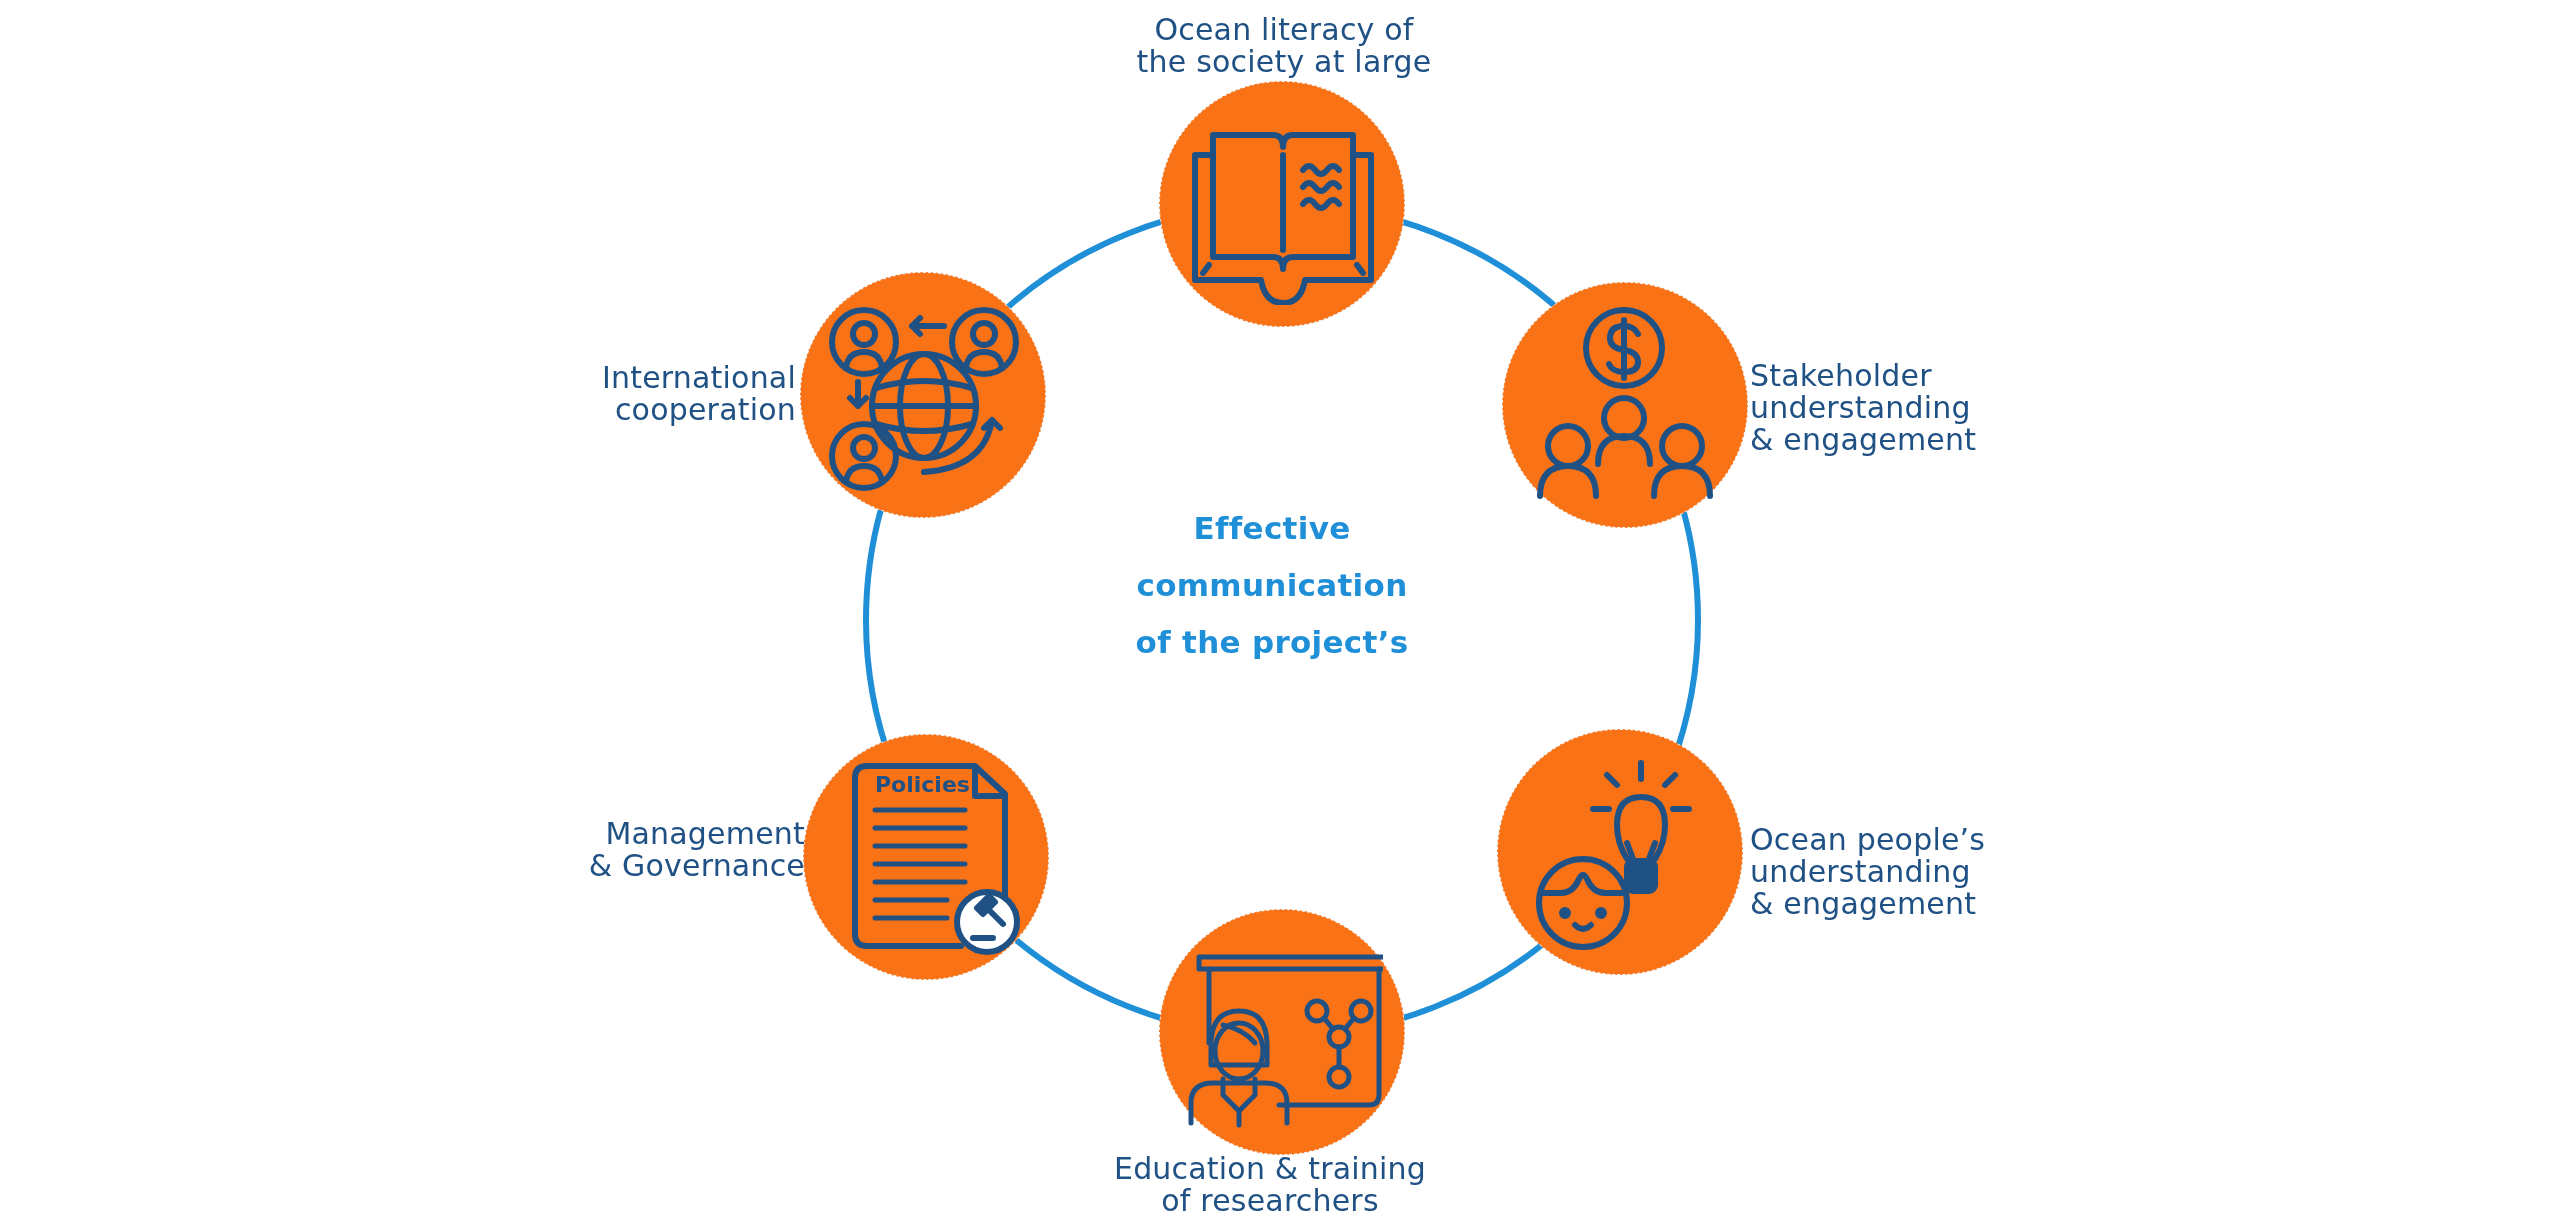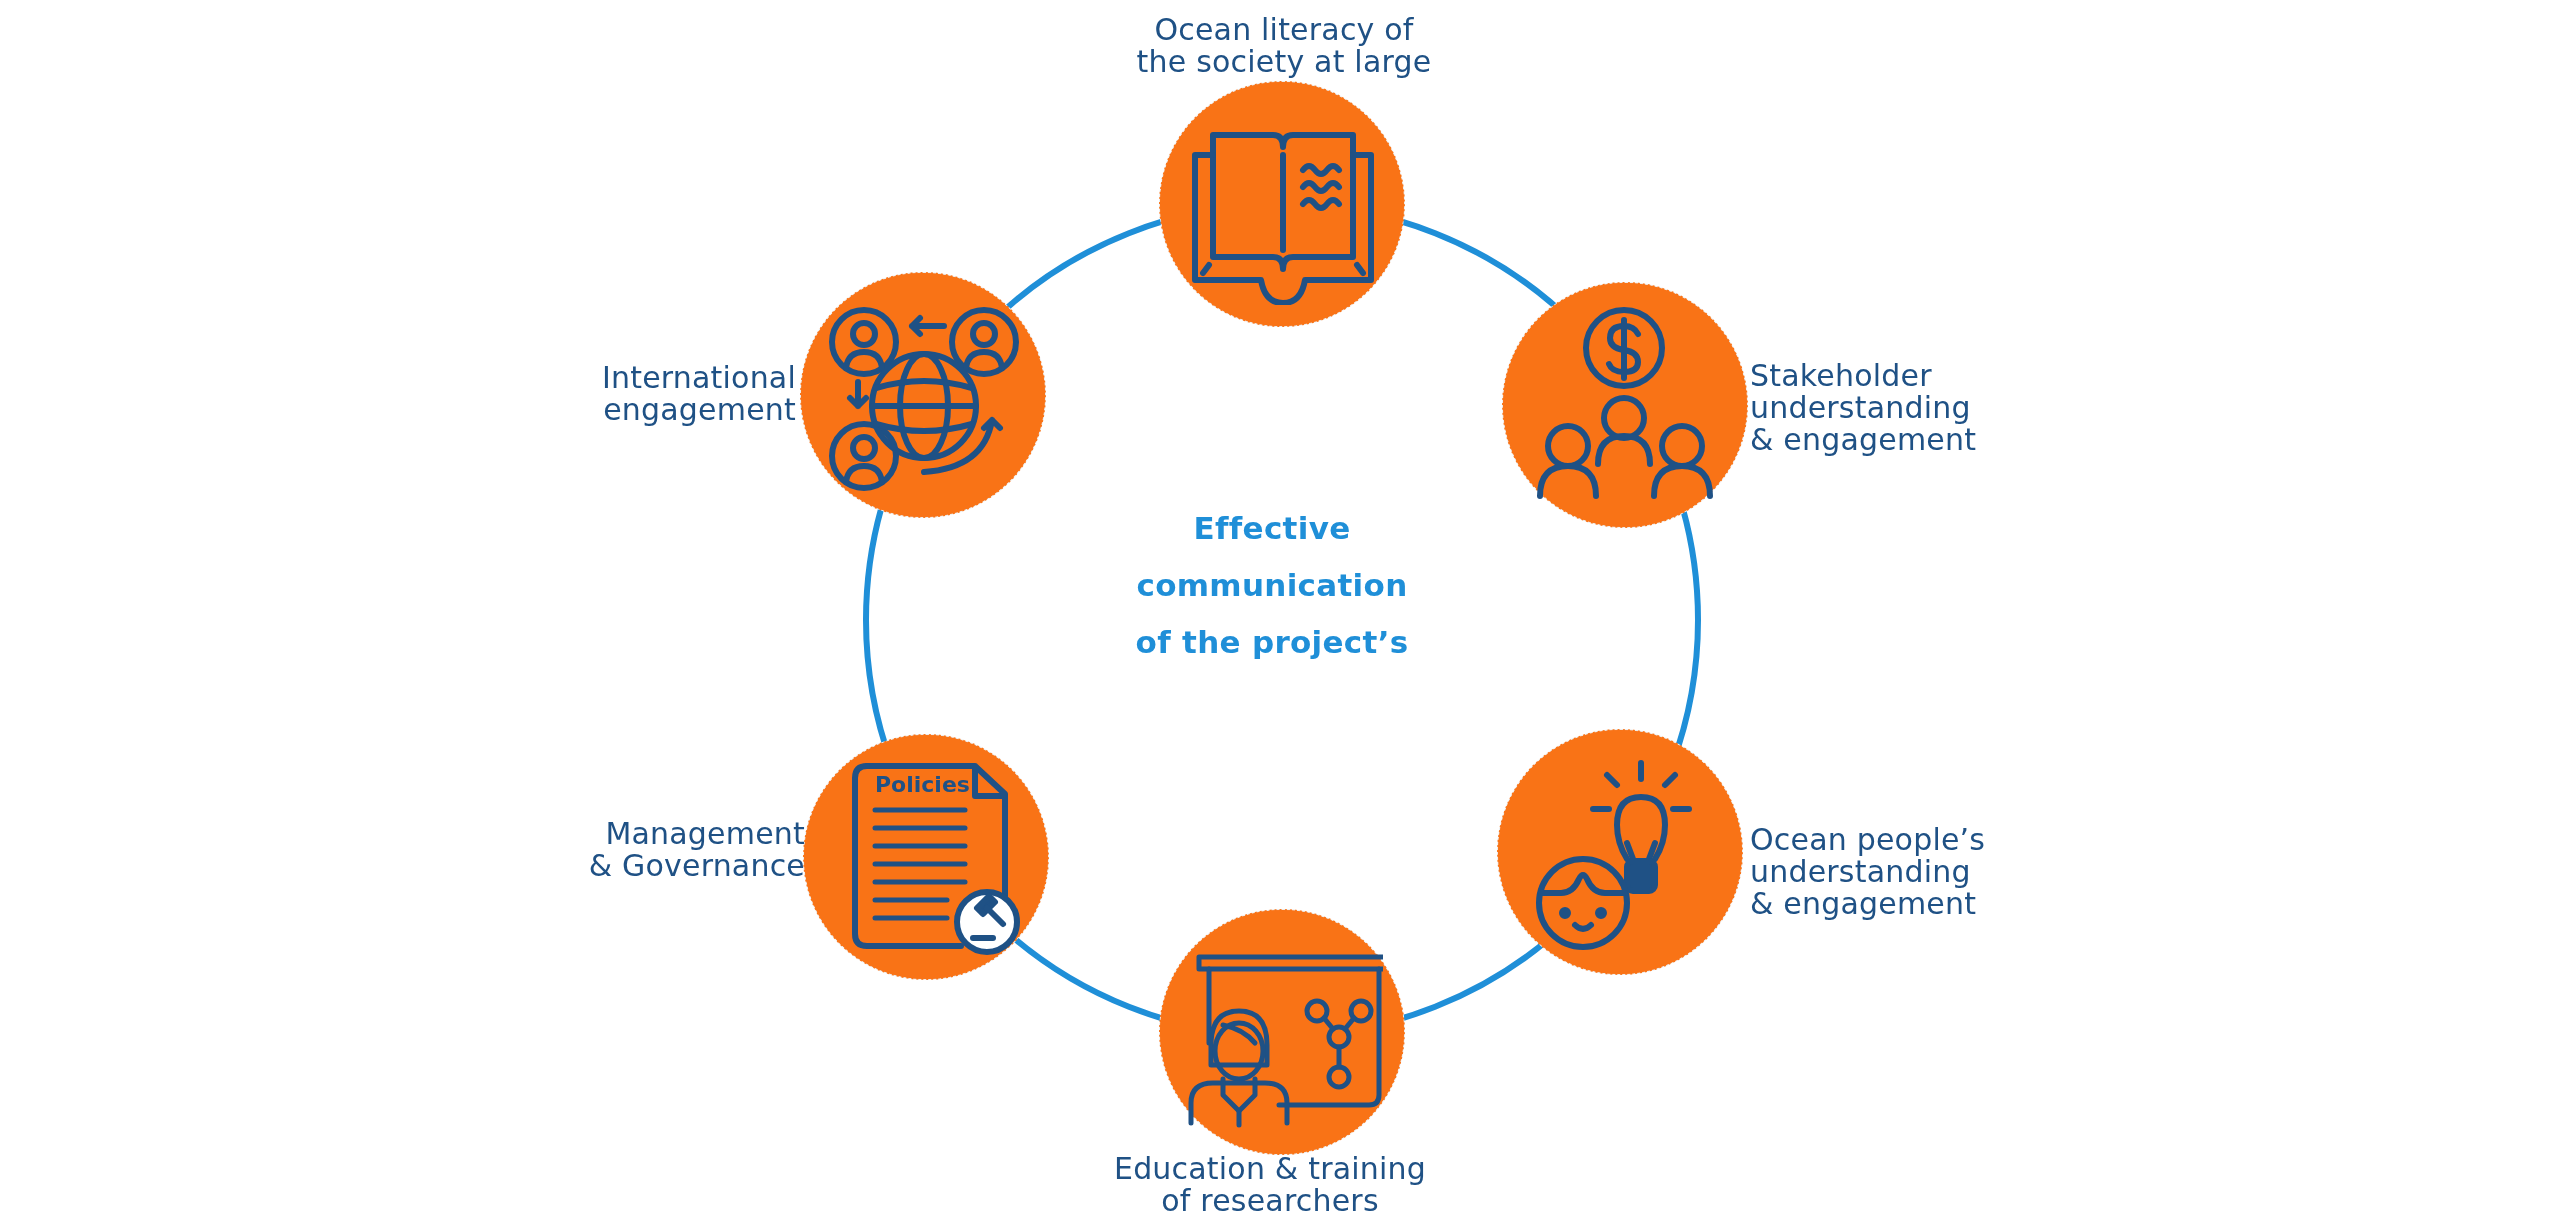--- a/index.html
+++ b/index.html
@@ -156,21 +156,21 @@
     <div>of researchers</div>
   </div>
 
   <div class="label right" style="left: 805px; top: 818px; color: rgb(31, 81, 133);">
     <div>Management</div>
     <div>&amp; Governance</div>
   </div>
 
   <div class="label right" style="left: 796px; top: 362px; color: rgb(31, 81, 133);">
     <div>International</div>
-    <div>engagement</div>
+    <div>cooperation</div>
   </div>
 
   <div id="center-title" style="color: rgb(31, 143, 216);">
     <div>Effective</div>
     <div>communication</div>
     <div>of the project’s</div>
   </div>
 </div>
 
 </body></html>

